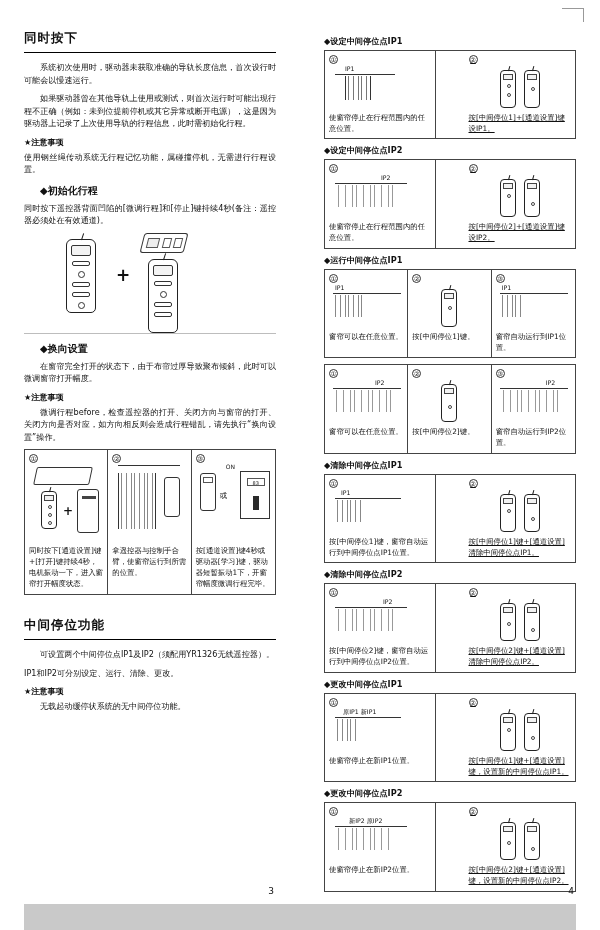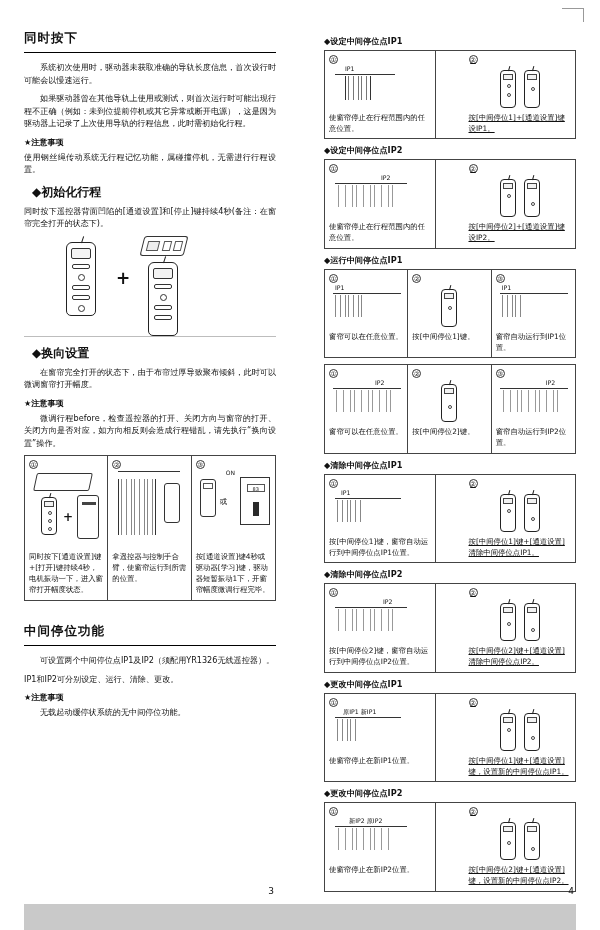--- a/index.html
+++ b/index.html
@@ -38,22 +38,22 @@
     text-align: justify;
     margin: 0 0 6px 0;
   }
   .para.indent { text-indent: 16px; }
   .star {
     font-size: 8.1px;
     margin: 7px 0 3px 0;
     font-weight: bold;
   }
   .diamond {
-    font-size: 12px;
-    margin: 8px 0 4px 8px;
+    font-size: 10px;
+    margin: 8px 0 4px 16px;
     font-weight: bold;
   }
   .hr-thin { border:0; border-top:1px solid #bdbdbd; margin:14px 0 6px 0; }
 
   
   .illus-remote-pair {
     position: relative;
     height: 86px;
     margin: 4px 0 2px 0;
   }
@@ -178,21 +178,21 @@
 
     <div class="sec-title">同时按下</div>
 
     <p class="para indent">系统初次使用时，驱动器未获取准确的导轨长度信息，首次设行时可能会以慢速运行。</p>
     <p class="para indent">如果驱动器曾在其他导轨上使用或测试，则首次运行时可能出现行程不正确（例如：未到位提前停机或其它异常或断开电源），这是因为驱动器上记录了上次使用导轨的行程信息，此时需初始化行程。</p>
 
     <div class="star">★注意事项</div>
     <p class="para">使用钢丝绳传动系统无行程记忆功能，属碰撞停机，无需进行行程设置。</p>
 
     <div class="diamond">◆初始化行程</div>
-    <p class="para">同时按下遥控器背面凹陷的[通道设置]和[停止]键持续4秒(备注：在窗帘完全打开的状态下)。</p>
+    <p class="para">同时按下遥控器背面凹陷的[微调行程]和[停止]键持续4秒(备注：遥控器必须处在有效通道)。</p>
 
     <div class="illus-remote-pair">
       <div class="remote" style="position:absolute; left:42px; top:6px;">
         <div class="scr"></div>
         <div class="bar" style="left:5px; top:21px; right:5px;"></div>
         <div class="btn" style="left:11px; top:31px;"></div>
         <div class="bar" style="left:5px; top:42px; right:5px;"></div>
         <div class="bar" style="left:5px; top:52px; right:5px;"></div>
         <div class="btn" style="left:11px; top:62px;"></div>
       </div>

